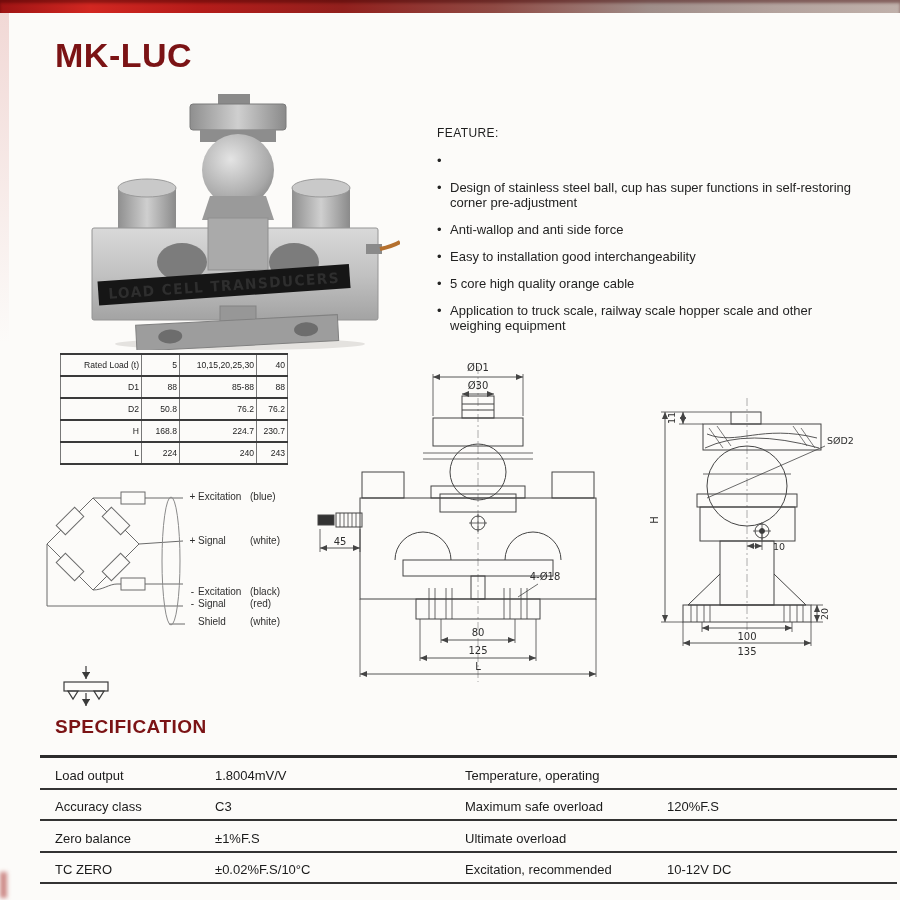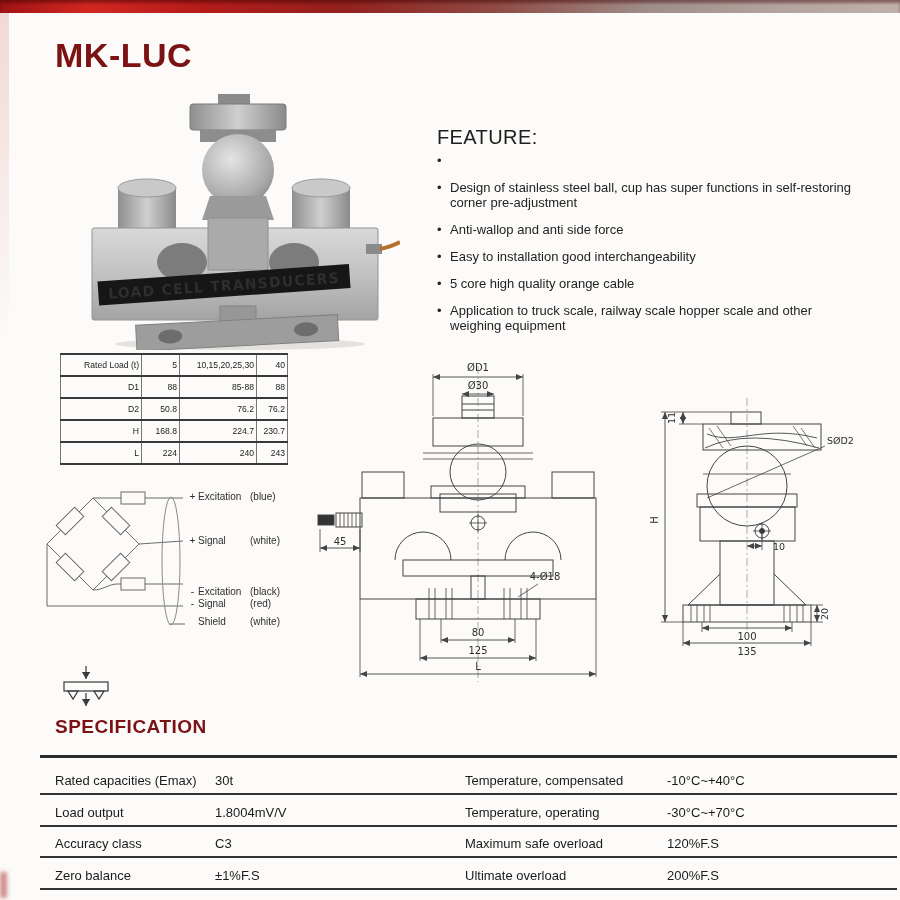--- a/index.html
+++ b/index.html
@@ -8,21 +8,21 @@
   .topbar{position:absolute;left:0;top:0;width:900px;height:13px;
     background:linear-gradient(90deg,#9e1414 0%,#d22721 10%,#b51c1a 22%,#92201d 38%,#8f4a44 55%,#9f8d89 72%,#b3a29d 86%,#c0b1ab 100%);
     box-shadow:inset 0 3px 3px rgba(60,0,0,.45);}
   .edge-left{position:absolute;left:0;top:13px;width:9px;height:330px;
     background:linear-gradient(180deg,rgba(224,160,156,.38),rgba(224,160,156,0));}
   .corner-red{position:absolute;left:0;top:872px;width:7px;height:26px;
     background:rgba(168,46,42,.55);filter:blur(2px);}
   .title{position:absolute;left:55px;top:36px;font-size:34px;font-weight:bold;
     color:#7b1315;letter-spacing:.5px;}
   
-  .feat-head{position:absolute;left:437px;top:126px;font-size:20px;color:#1e1e1e;letter-spacing:.4px;}
+  .feat-head{position:absolute;left:437px;top:126px;font-size:12px;color:#1e1e1e;letter-spacing:.4px;}
   .feat-list{position:absolute;left:437px;top:153px;width:440px;}
   .feat-item{display:flex;margin-bottom:12px;font-size:13px;line-height:15px;color:#232323;}
   .feat-item .bul{width:13px;flex:0 0 13px;}
   .feat-item .txt{max-width:412px;}
   
   .dimtab{position:absolute;left:60px;top:353px;border-collapse:collapse;font-size:8.6px;color:#1c1c1c;}
   .dimtab td{border-left:1px solid #777;border-right:1px solid #777;border-bottom:2px solid #3a3a3a;
     border-top:2px solid #3a3a3a;text-align:right;height:20px;padding:0 2px;}
   
   .wlabel{position:absolute;font-size:10px;color:#2e2e2e;white-space:nowrap;}
@@ -293,43 +293,35 @@
     </defs>
     <path d="M30,2 V15" marker-end="url(#saw)"></path>
     <rect x="8" y="18" width="44" height="9"></rect>
     <path d="M30,29 V42" marker-end="url(#saw)"></path>
     <path d="M12,27 H22 L17,35 Z"></path>
     <path d="M38,27 H48 L43,35 Z"></path>
   </svg>
 
   <div class="spec-head">SPECIFICATION</div>
   <div class="spec">
-    <div class="spec-row first">
-      <span>Rated capacities (Emax)</span>
-      <span>30t</span>
-      <span>Temperature, compensated</span>
-      <span>-10°C~+40°C</span>
-    </div>
     <div class="spec-row">
       <span>Load output</span>
       <span>1.8004mV/V</span>
       <span>Temperature, operating</span>
-      <span>-30°C~+70°C</span>
     </div>
     <div class="spec-row">
       <span>Accuracy class</span>
       <span>C3</span>
       <span>Maximum safe overload</span>
       <span>120%F.S</span>
     </div>
     <div class="spec-row">
       <span>Zero balance</span>
       <span>±1%F.S</span>
       <span>Ultimate overload</span>
-      <span>200%F.S</span>
     </div>
     <div class="spec-row">
       <span>TC ZERO</span>
       <span>±0.02%F.S/10°C</span>
       <span>Excitation, recommended</span>
       <span>10-12V DC</span>
     </div>
 
   </div>
 </div>

